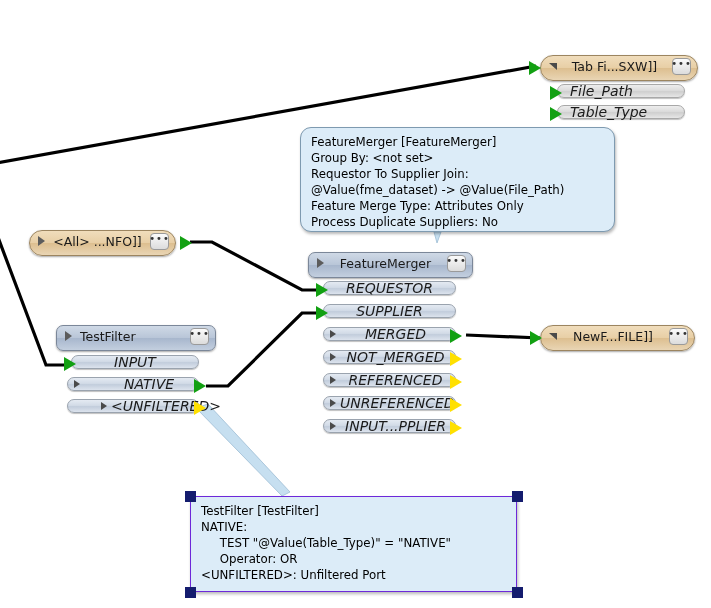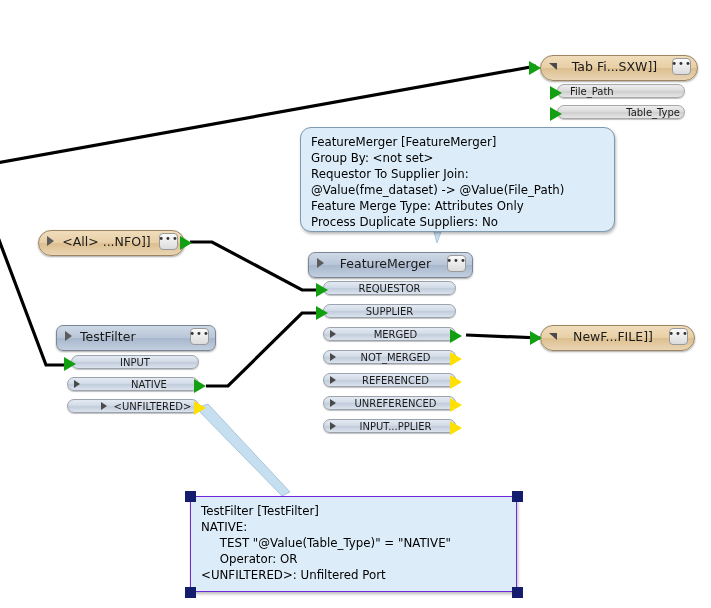--- a/index.html
+++ b/index.html
@@ -57,23 +57,24 @@
     box-sizing:border-box;
   }
 
   
   .port{
     position:absolute;height:14px;
     border-radius:9px;
     border:1px solid #9aa3ae;
     box-sizing:border-box;
     display:flex;align-items:center;
-    font-size:10px;color:#1a1a1a;
+    font-size:14px;color:#1a1a1a;
     background:linear-gradient(to bottom,#e4eaf2 0%,#d2dbe7 45%,#c2cddc 55%,#dce3ed 100%);
     box-shadow:0 1px 1px rgba(0,0,0,.25);
+    font-style:italic;
   }
   .port.gray{
     background:linear-gradient(to bottom,#ededed 0%,#dcdcdc 45%,#cfcfcf 55%,#e6e6e6 100%);
     border-color:#a8a8a8;
   }
   .port .plabel{flex:1;text-align:center;white-space:nowrap;padding:0 4px;}
   .port .plabel.left{text-align:left;padding-left:3px;}
   .port .ptri{
     width:0;height:0;border-left:6px solid #4a4a4a;
     border-top:4px solid transparent;border-bottom:4px solid transparent;
@@ -135,32 +136,32 @@
     </div>
   </div>
   <div class="arrow green" style="left:529px;top:61px;"></div>
 
   <div class="port gray" style="left:557px;top:84px;width:128px;">
     <span class="plabel left" style="padding-left:12px;">File_Path</span>
   </div>
   <div class="arrow green" style="left:550px;top:86px;"></div>
 
   <div class="port gray" style="left:557px;top:105px;width:128px;">
-    <span class="plabel left" style="padding-left:12px;text-align:right;">Table_Type</span>
+    <span class="plabel left" style="padding-left:12px;">Table_Type</span>
   </div>
   <div class="arrow green" style="left:550px;top:107px;"></div>
 
   <div class="annot" style="left:300px;top:127px;width:315px;height:105px;">FeatureMerger [FeatureMerger]
 Group By: &lt;not set&gt;
 Requestor To Supplier Join:
 @Value(fme_dataset) -&gt; @Value(File_Path)
 Feature Merge Type: Attributes Only
 Process Duplicate Suppliers: No</div>
 
-  <div class="node" style="left:38px;top:230px;">
+  <div class="node" style="left:29px;top:230px;">
     <div class="node-header hdr-reader" style="width:147px;">
       <span class="tri-right"></span>
       <span class="hdr-title">&lt;All&gt; ...NFO]]</span>
       <span class="dots">•••</span>
     </div>
   </div>
   <div class="arrow green" style="left:180px;top:236px;"></div>
 
   <div class="node" style="left:308px;top:252px;">
     <div class="node-header hdr-trans" style="width:165px;">

